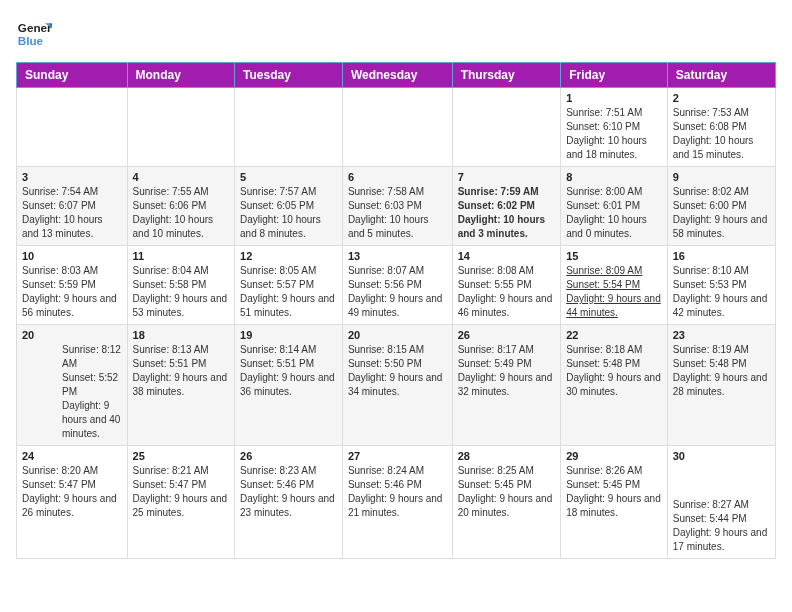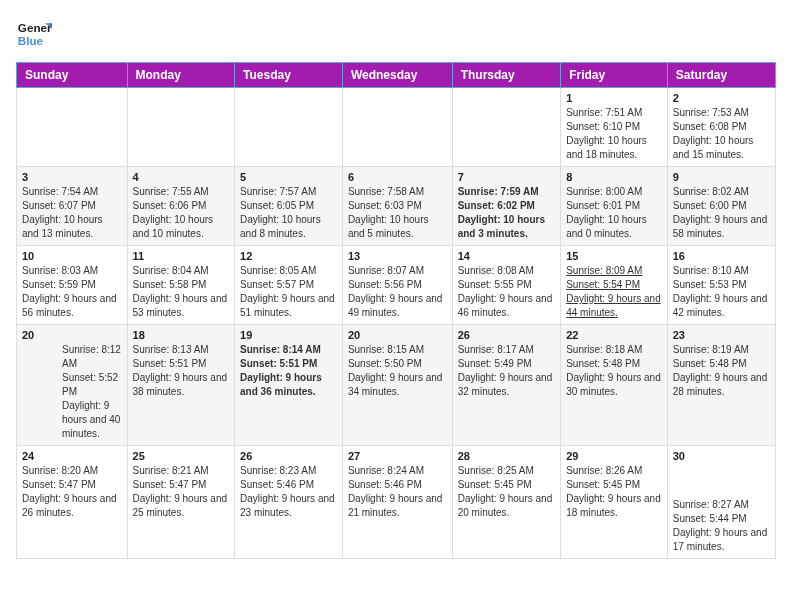--- a/index.html
+++ b/index.html
@@ -233,21 +233,21 @@
 Daylight: 9 hours and 40 minutes.</div>
         </td>
         <td>
           <span class="day-num">18</span>
           <div class="day-info" style="white-space: pre-line;">Sunrise: 8:13 AM
 Sunset: 5:51 PM
 Daylight: 9 hours and 38 minutes.</div>
         </td>
         <td>
           <span class="day-num">19</span>
-          <div class="day-info" style="white-space: pre-line; font-weight: bold;">Sunrise: 8:14 AM
+          <div class="day-info" style="white-space: pre-line;">Sunrise: 8:14 AM
 Sunset: 5:51 PM
 Daylight: 9 hours and 36 minutes.</div>
         </td>
         <td>
           <span class="day-num">20</span>
           <div class="day-info" style="white-space: pre-line;">Sunrise: 8:15 AM
 Sunset: 5:50 PM
 Daylight: 9 hours and 34 minutes.</div>
         </td>
         <td>

